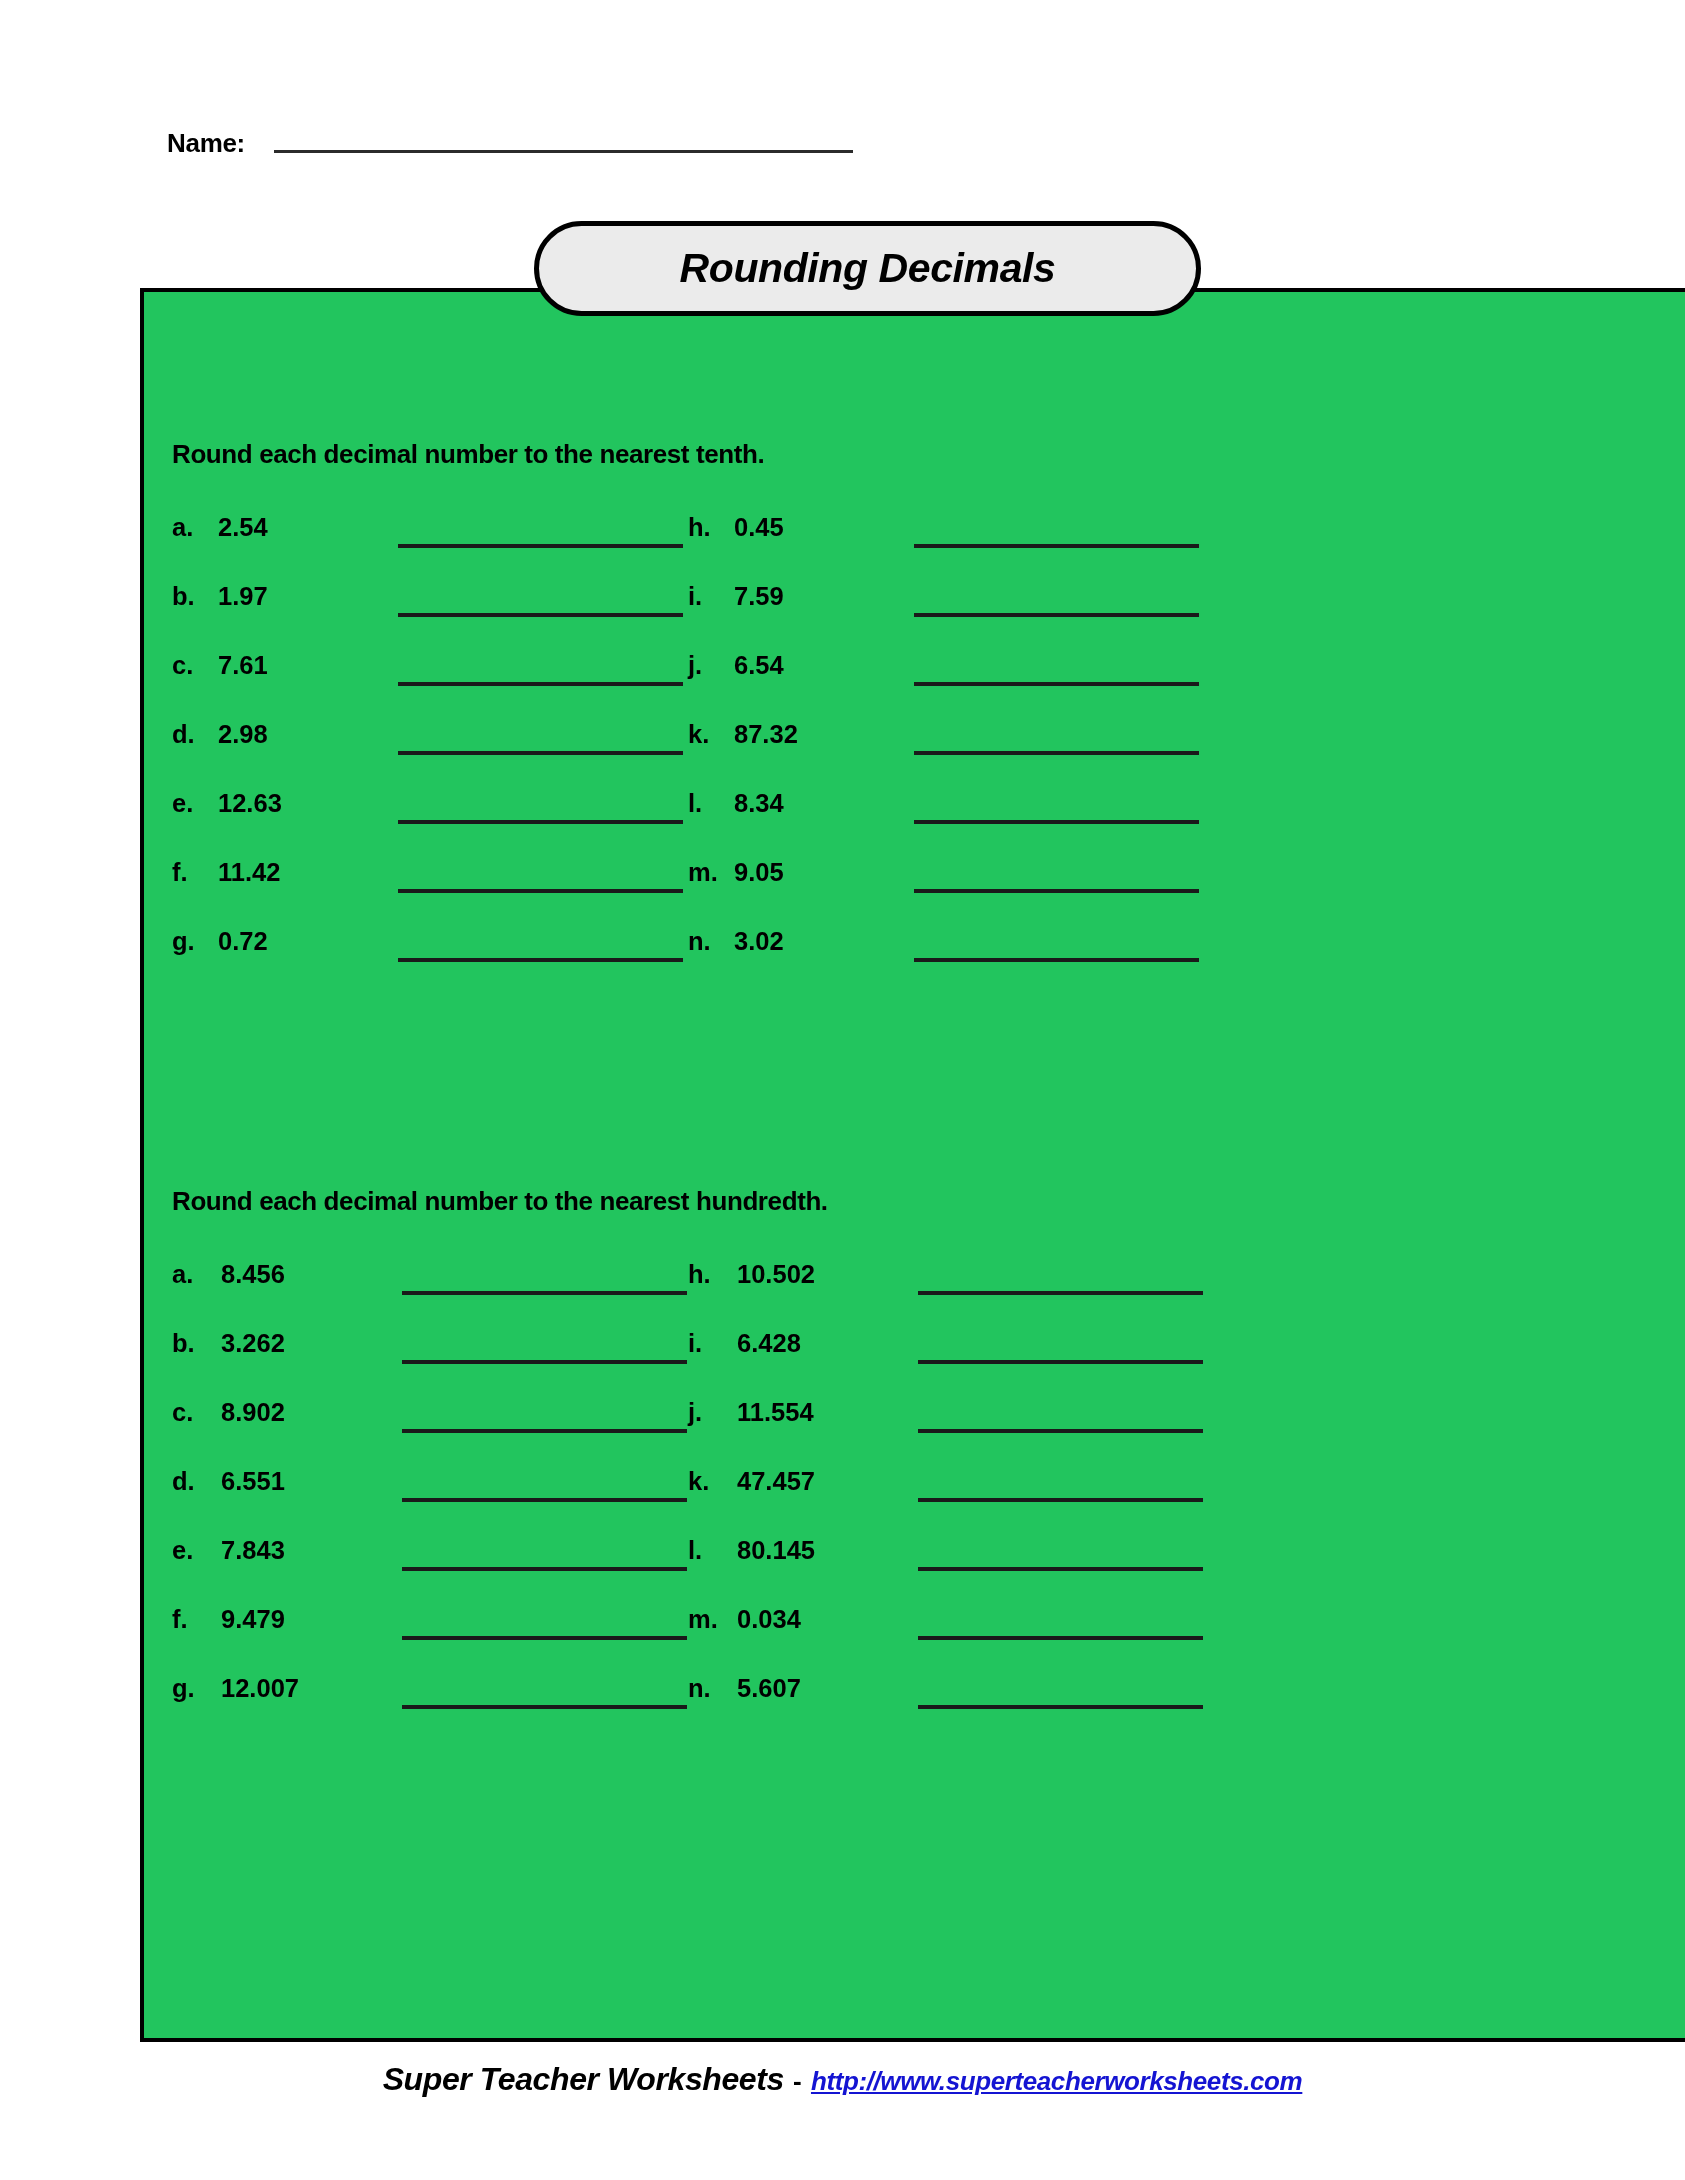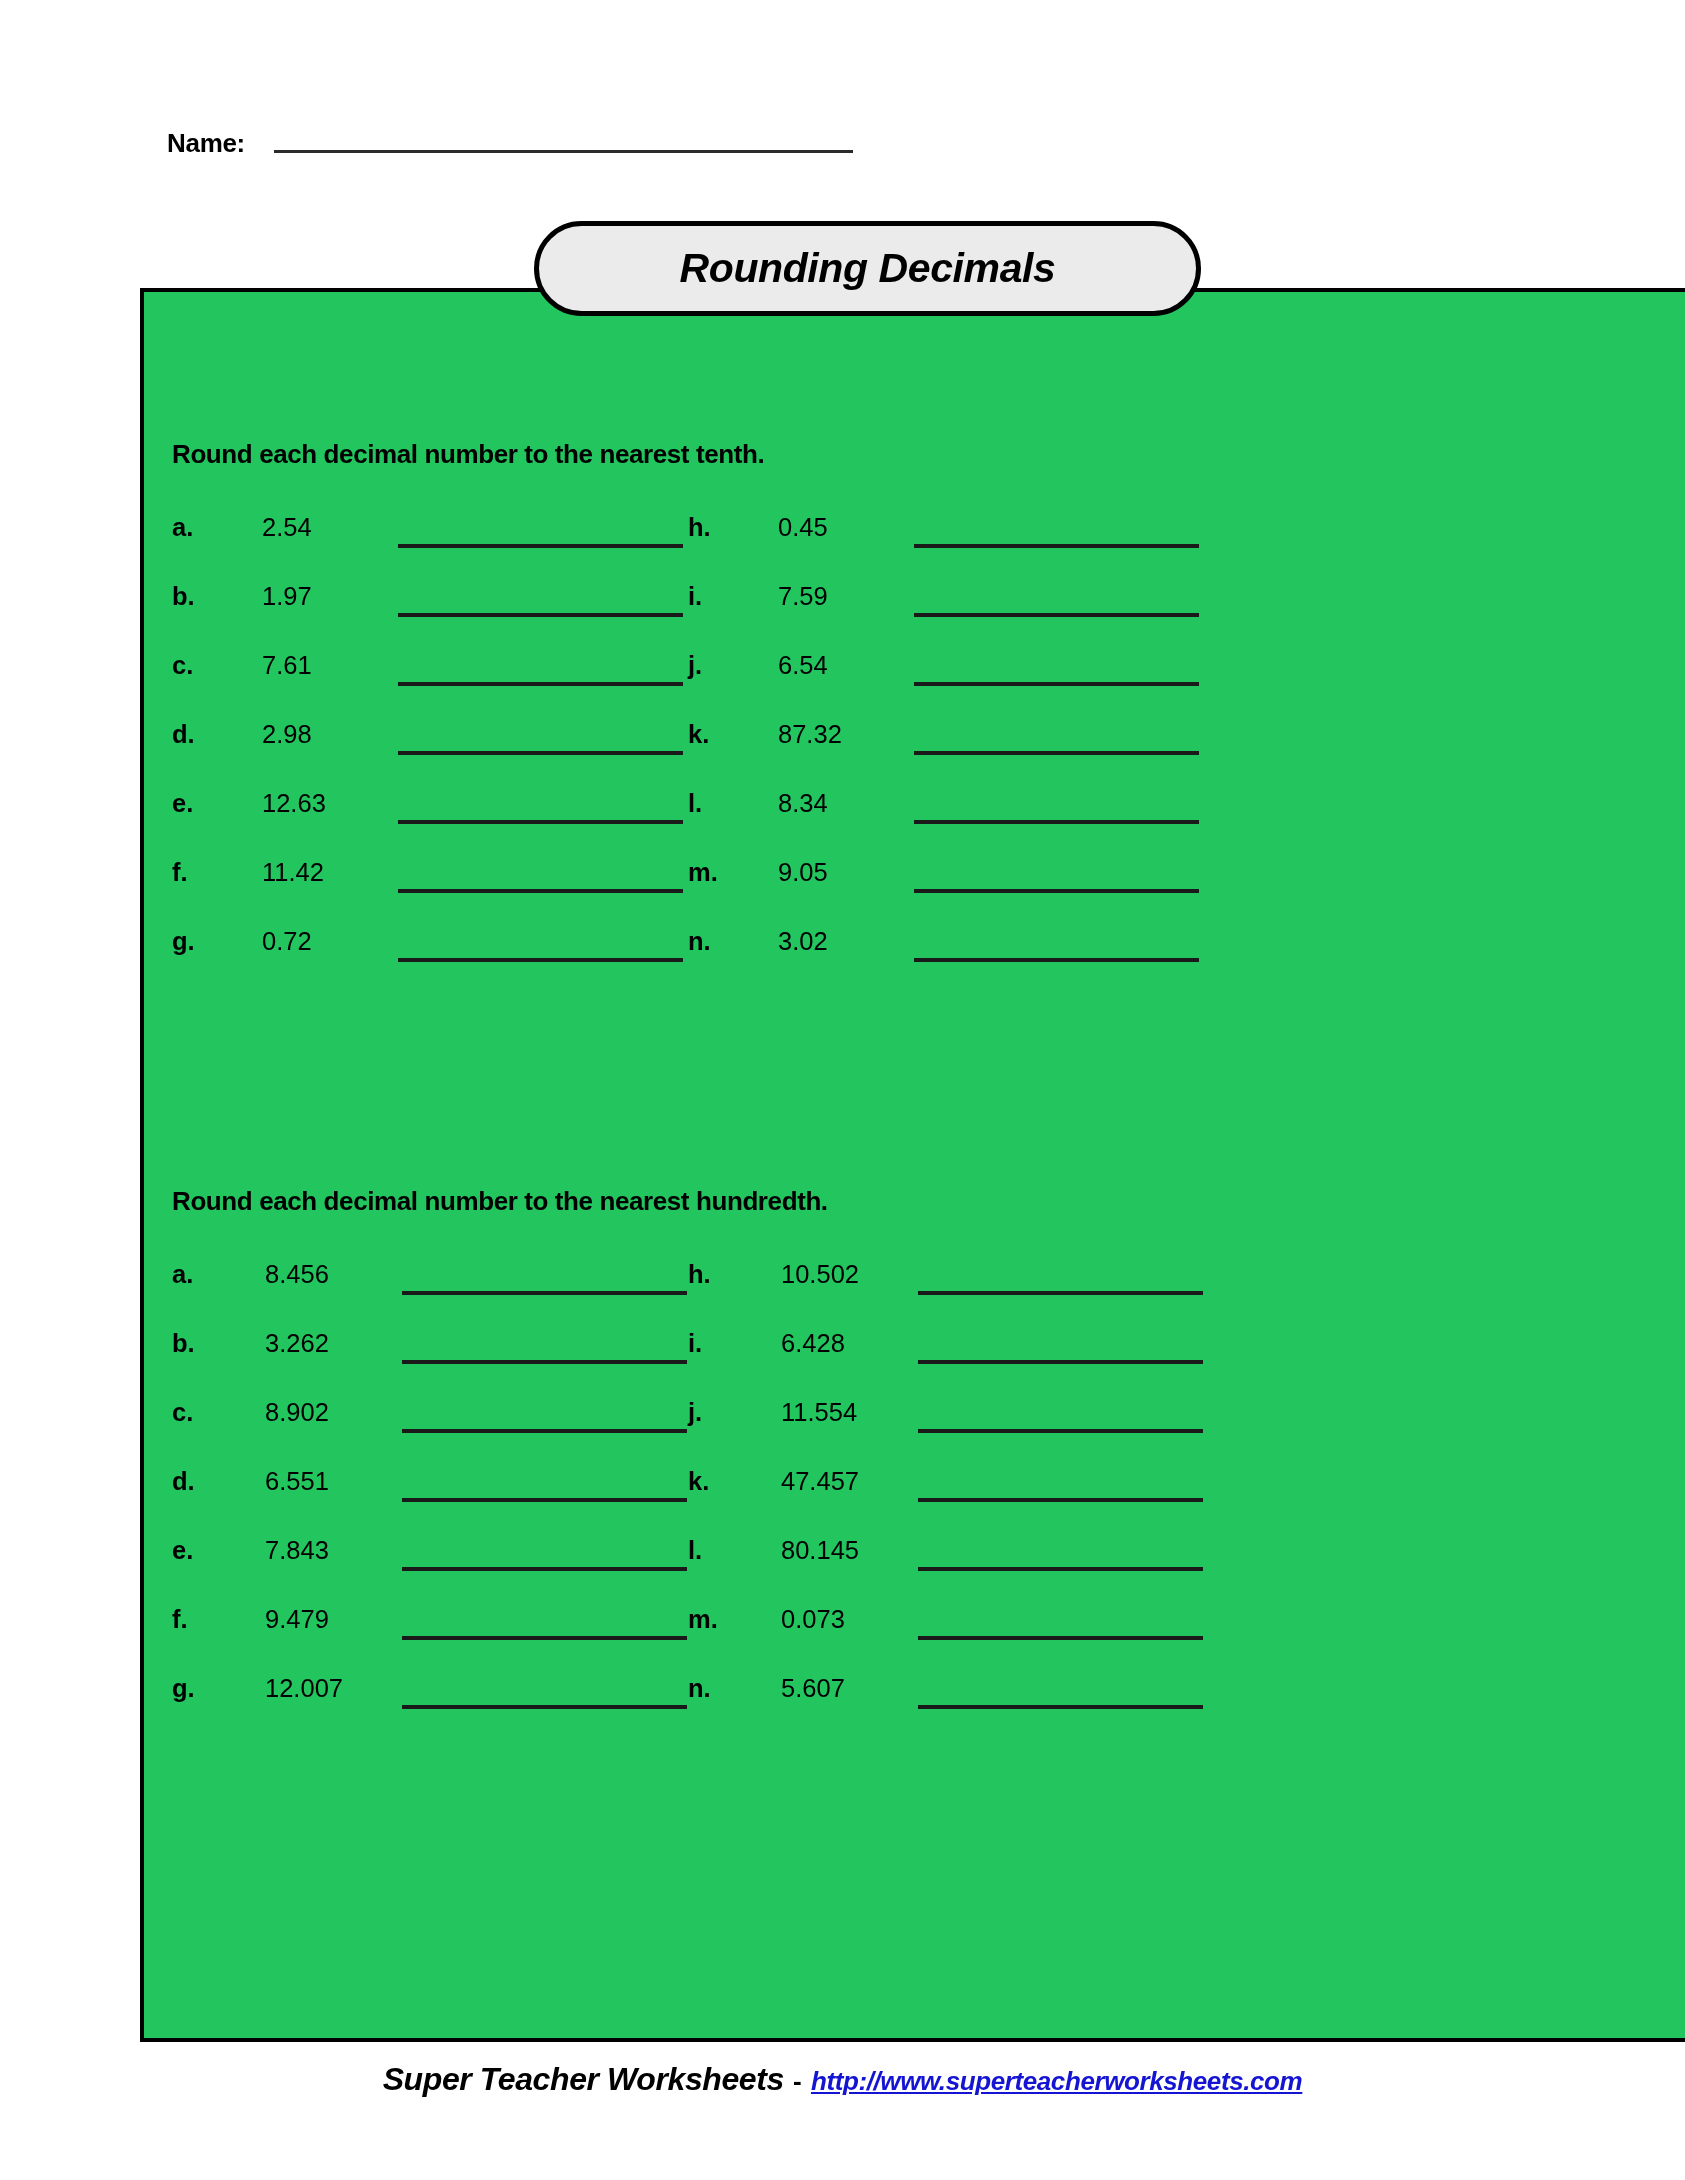--- a/index.html
+++ b/index.html
@@ -118,23 +118,22 @@
   }
   .p-letter {
     font-size: 25.5px;
     font-weight: bold;
     width: 46px;
     display: inline-block;
     flex: 0 0 auto;
   }
   .p-value {
     font-size: 25.5px;
-    font-weight: normal;
+    font-weight: bold;
     flex: 0 0 auto;
-    margin-left: 44px;
   }
   .p-line {
     position: absolute;
     left: 226px;
     bottom: 14px;
     width: 285px;
     height: 0;
     border-bottom: 4.4px solid #1a1a1a;
   }
 
@@ -322,21 +321,21 @@
           <span class="p-value">47.457</span>
           <span class="p-line"></span>
         </div>
         <div class="problem">
           <span class="p-letter">l.</span>
           <span class="p-value">80.145</span>
           <span class="p-line"></span>
         </div>
         <div class="problem">
           <span class="p-letter">m.</span>
-          <span class="p-value">0.073</span>
+          <span class="p-value">0.034</span>
           <span class="p-line"></span>
         </div>
         <div class="problem">
           <span class="p-letter">n.</span>
           <span class="p-value">5.607</span>
           <span class="p-line"></span>
         </div>
       </div>
     </div>
   </div>

